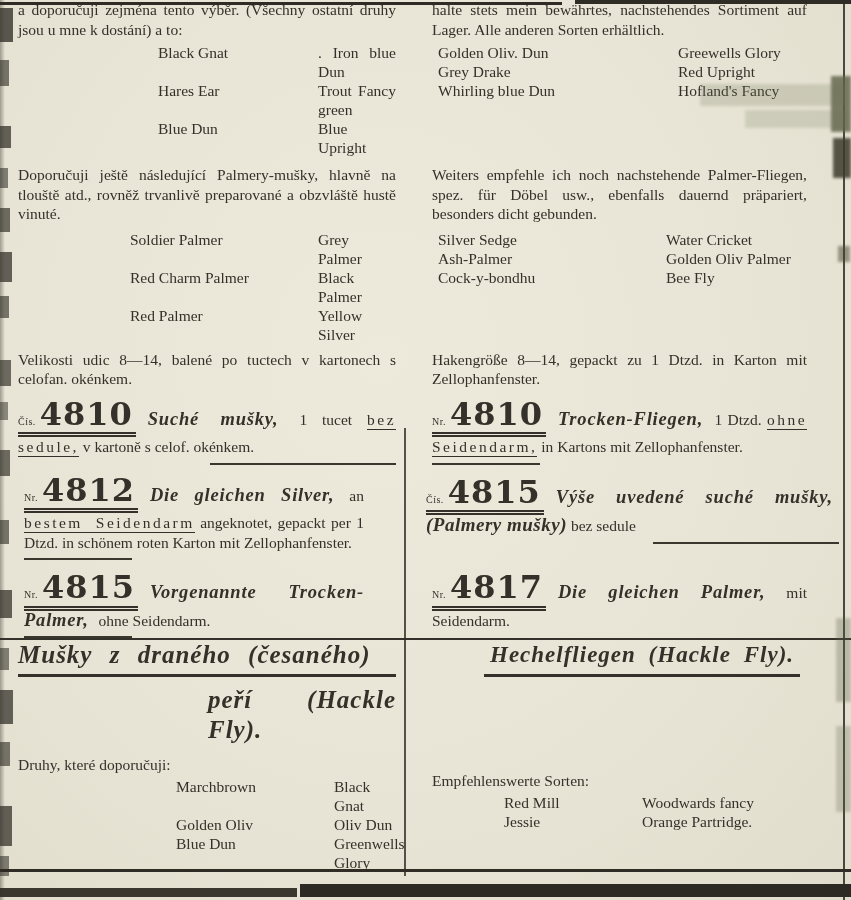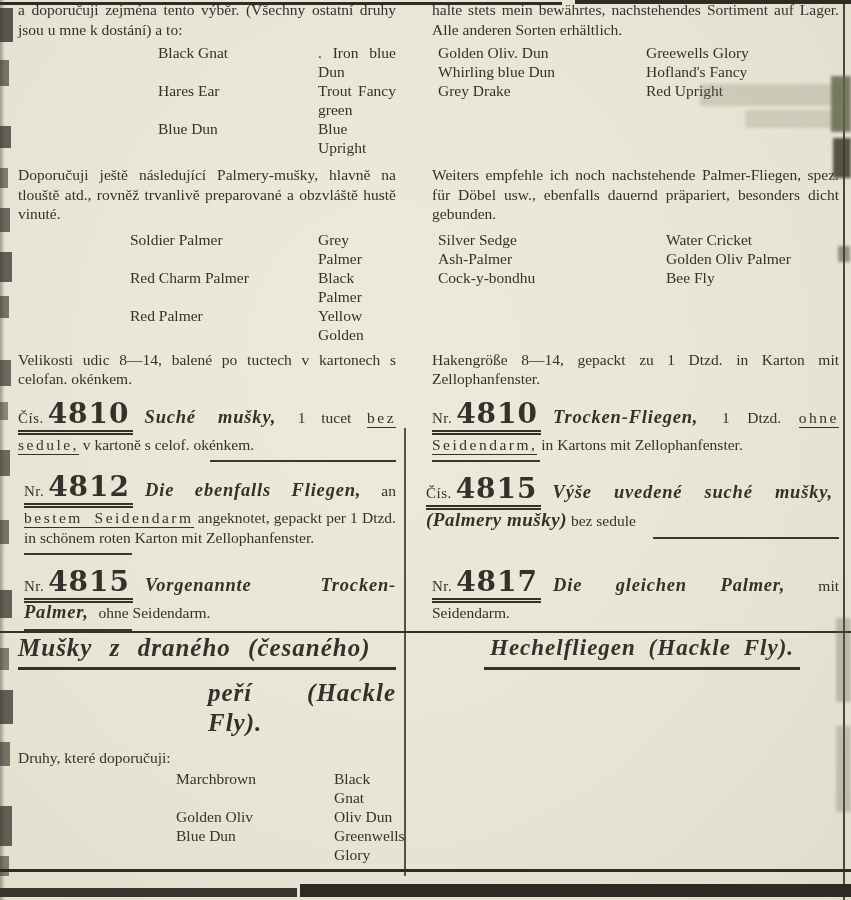--- a/index.html
+++ b/index.html
@@ -12,44 +12,44 @@
     position:relative;width:851px;height:900px;overflow:hidden;
     background:radial-gradient(ellipse at 45% 40%, #edeadb 0%, #e8e5d6 55%, #e1ddcd 100%);
     color:#34312a;
   }
   .cols{
     position:relative;z-index:2;
     display:grid;grid-template-columns:408px 443px;column-gap:0;
   }
   .cell{font-size:15.5px;line-height:19.5px;text-align:justify;}
   .cell.L{padding:0 12px 0 18px;}
-  .cell.R{padding:0 12px 0 24px;}
+  .cell.R{padding:0 44px 0 24px;}
   .ptA{padding-top:12px;}
   .mt4{margin-top:4px}.mt6{margin-top:6px}.mt8{margin-top:8px}
   .mt10{margin-top:10px}.mt12{margin-top:12px}
 
   
   .pairlist{display:block;}
   .plrow{display:grid;line-height:19px;}
   .flyL{margin-left:140px;}  .flyL .plrow{grid-template-columns:160px auto;}
-  .flyR{margin-left:6px;}    .flyR .plrow{grid-template-columns:208px auto;}
+  .flyR{margin-left:6px;}    .flyR .plrow{grid-template-columns:208px auto;gap:32px;}
   .palL{margin-left:112px;}  .palL .plrow{grid-template-columns:188px auto;}
   .palR{margin-left:6px;}    .palR .plrow{grid-template-columns:228px auto;}
   .kndL{margin-left:158px;}  .kndL .plrow{grid-template-columns:158px auto;}
   .kndR{margin-left:72px;}   .kndR .plrow{grid-template-columns:138px auto;}
 
   
   .numwrap{
     display:inline-block;border-bottom:5px double #34312a;
     padding:0 3px 1px 0;margin-right:12px;white-space:nowrap;
   }
-  .numlabel{font-size:15px;letter-spacing:.5px;}
+  .numlabel{font-size:10px;letter-spacing:.5px;}
   .num{
     font-family:"DejaVu Serif","Liberation Serif",serif;
-    font-weight:700;font-size:28px;letter-spacing:1px;line-height:30px;
+    font-weight:700;font-size:32px;letter-spacing:1px;line-height:30px;
   }
   .ititle{
     font-weight:700;font-style:italic;font-size:18.5px;
     letter-spacing:.8px;word-spacing:5px;margin-right:6px;
   }
   .spul{
     letter-spacing:2.5px;word-spacing:5px;
     border-bottom:1.6px solid #34312a;padding-bottom:1px;
   }
   .ital{font-style:italic;font-weight:700;font-size:19px;letter-spacing:.5px;}
@@ -104,46 +104,46 @@
           </div>
       </div>
     </div>
     <div class="cell R mt4">
       <div class="pairlist flyR">
         <div class="plrow">
             <span>Golden Oliv. Dun</span>
             <span>Greewells Glory</span>
           </div>
         <div class="plrow">
+            <span>Grey Drake</span>
+            <span>Red Upright</span>
+          </div>
+        <div class="plrow">
             <span>Whirling blue Dun</span>
             <span>Hofland's Fancy</span>
           </div>
-        <div class="plrow">
-            <span>Grey Drake</span>
-            <span>Red Upright</span>
-          </div>
       </div>
     </div>
 
     <div class="cell L mt8"><span>Doporučuji ještě následující Palmery-mušky, hlavně na tlouště atd., rovněž trvanlivě preparované a obzvláště hustě vinuté.</span></div>
     <div class="cell R mt8"><span>Weiters empfehle ich noch nachstehende Palmer-Fliegen, spez. für Döbel usw., ebenfalls dauernd präpariert, besonders dicht gebunden.</span></div>
 
     <div class="cell L mt6">
       <div class="pairlist palL">
         <div class="plrow">
             <span>Soldier Palmer</span>
             <span>Grey Palmer</span>
           </div>
         <div class="plrow">
             <span>Red Charm Palmer</span>
             <span>Black Palmer</span>
           </div>
         <div class="plrow">
             <span>Red Palmer</span>
-            <span>Yellow Golden</span>
+            <span>Yellow Silver</span>
           </div>
       </div>
     </div>
     <div class="cell R mt6">
       <div class="pairlist palR">
         <div class="plrow">
             <span>Silver Sedge</span>
             <span>Water Cricket</span>
           </div>
         <div class="plrow">
@@ -161,21 +161,21 @@
     <div class="cell R mt6"><span>Hakengröße 8—14, gepackt zu 1 Dtzd. in Karton mit Zellophanfenster.</span></div>
 
     <div class="cell L mt10 rule-r">
       <span class="numwrap"><span class="numlabel">Čís.</span> <span class="num">4810</span></span><span class="ititle">Suché mušky,</span> <span>1 tucet</span> <span class="spul">bez sedule,</span> <span>v kartoně s celof. okénkem.</span>
     </div>
     <div class="cell R mt10 rule-l">
       <span class="numwrap"><span class="numlabel">Nr.</span> <span class="num">4810</span></span><span class="ititle">Trocken-Fliegen,</span> <span>1 Dtzd.</span> <span class="spul">ohne Seidendarm,</span> <span>in Kartons mit Zellophanfenster.</span>
     </div>
 
     <div class="cell R mt10 rule-l">
-      <span class="numwrap"><span class="numlabel">Nr.</span> <span class="num">4812</span></span><span class="ititle">Die ebenfalls Fliegen,</span> <span>an</span> <span class="spul">bestem Seidendarm</span> <span>angeknotet, gepackt per 1 Dtzd. in schönem roten Karton mit Zellophanfenster.</span>
+      <span class="numwrap"><span class="numlabel">Nr.</span> <span class="num">4812</span></span><span class="ititle">Die gleichen Silver,</span> <span>an</span> <span class="spul">bestem Seidendarm</span> <span>angeknotet, gepackt per 1 Dtzd. in schönem roten Karton mit Zellophanfenster.</span>
     </div>
 
     <div class="cell L mt12 rule-r">
       <span class="numwrap"><span class="numlabel">Čís.</span> <span class="num">4815</span></span><span class="ititle">Výše uvedené suché mušky,</span> <span class="ital">(Palmery mušky)</span> <span>bez sedule</span>
     </div>
     <div class="cell R mt12 rule-l">
       <span class="numwrap"><span class="numlabel">Nr.</span> <span class="num">4815</span></span><span class="ititle">Vorgenannte Trocken-Palmer,</span> <span>ohne Seidendarm.</span>
     </div>
 
     <div class="cell R mt12">
@@ -197,20 +197,33 @@
             <span>Marchbrown</span>
             <span>Black Gnat</span>
           </div>
         <div class="plrow">
             <span>Golden Oliv</span>
             <span>Oliv Dun</span>
           </div>
         <div class="plrow">
             <span>Blue Dun</span>
             <span>Greenwells Glory</span>
+          </div>
+      </div>
+    </div>
+    <div class="cell R">
+      <span class="kindslabel" style="margin-top:26px;">Empfehlenswerte Sorten:</span>
+      <div class="pairlist kndR">
+        <div class="plrow">
+            <span>Red Mill</span>
+            <span>Woodwards fancy</span>
+          </div>
+        <div class="plrow">
+            <span>Jessie</span>
+            <span>Orange Partridge.</span>
           </div>
       </div>
     </div>
 
   </div>
 
   <div class="deco ink" style="left:0;top:2;width:562px;height:3px;top:2px;"></div>
   <div class="deco ink" style="left:575px;top:0;width:276px;height:4px;"></div>
   <div class="deco ink" style="left:843px;top:0;width:2px;height:900px;opacity:.85;"></div>
   <div class="deco ink" style="left:404px;top:428px;width:2px;height:448px;opacity:.8;"></div>

